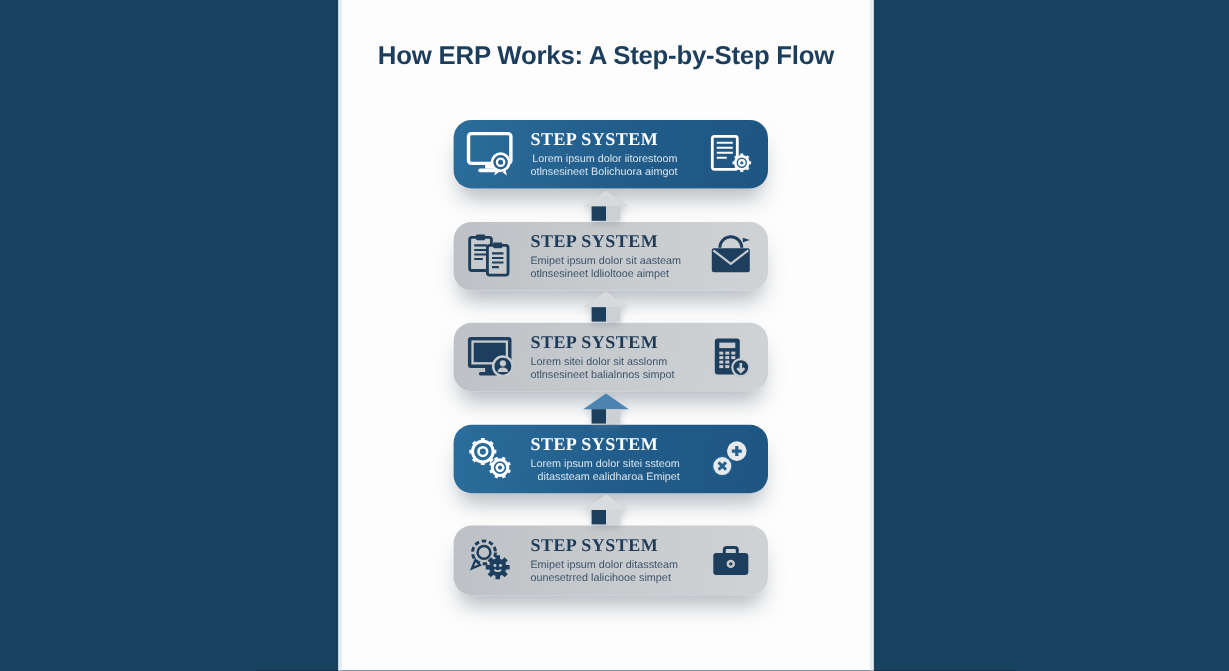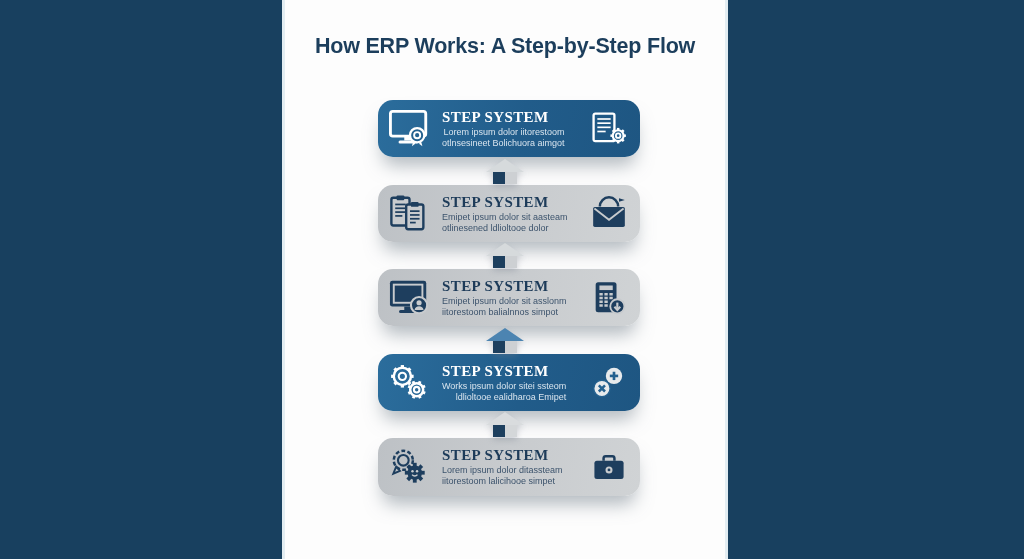--- a/index.html
+++ b/index.html
@@ -87,21 +87,21 @@
      <rect x="25" y="9.5" width="8" height="5" rx="1" fill="#1E3E5E"></rect>
      <line x1="24" y1="19" x2="34" y2="19" stroke="#1E3E5E" stroke-width="1.8"></line>
      <line x1="24" y1="23" x2="34" y2="23" stroke="#1E3E5E" stroke-width="1.8"></line>
      <line x1="24" y1="27" x2="34" y2="27" stroke="#1E3E5E" stroke-width="1.8"></line>
      <line x1="24" y1="31" x2="30" y2="31" stroke="#1E3E5E" stroke-width="1.8"></line>
             </svg>
           </div>
           <div class="txt">
             <div class="t">STEP SYSTEM</div>
             <div class="s">Emipet ipsum dolor sit aasteam</div>
-            <div class="s">otlinesened ldlioltooe dolor</div>
+            <div class="s">otlnsesineet ldlioltooe aimpet</div>
           </div>
           <div class="icon-right">
             <svg viewBox="0 0 48 44" xmlns="http://www.w3.org/2000/svg">
               <path d="M13 13 A 11 11 0 0 1 35 13" fill="none" stroke="#1E3E5E" stroke-width="3"></path>
      <path d="M36 3 l7 2.2 -7 2.2 Z" fill="#1E3E5E"></path>
      <rect x="5" y="13.5" width="38" height="24" rx="2" fill="#1E3E5E"></rect>
      <path d="M6.5 15.5 L24 29 L41.5 15.5" fill="none" stroke="#C8CBCE" stroke-width="2.2"></path>
             </svg>
           </div>
         </div>
@@ -112,22 +112,22 @@
      <rect x="7" y="8" width="30" height="19" fill="none" stroke="#C8CBCE" stroke-width="2"></rect>
      <rect x="18" y="31" width="8" height="4" fill="#1E3E5E"></rect>
      <rect x="12.5" y="34.5" width="19" height="3.2" rx="1.6" fill="#1E3E5E"></rect>
      <circle cx="33.5" cy="29.5" r="8.5" fill="#1E3E5E" stroke="#C8CBCE" stroke-width="2.2"></circle>
      <circle cx="33.5" cy="27" r="2.7" fill="#C8CBCE"></circle>
      <path d="M28.8 34.5 a4.8 4.8 0 0 1 9.4 0 Z" fill="#C8CBCE"></path>
             </svg>
           </div>
           <div class="txt">
             <div class="t">STEP SYSTEM</div>
-            <div class="s">Emipet ipsum dolor sit asslonm</div>
-            <div class="s">iitorestoom balialnnos simpot</div>
+            <div class="s">Lorem sitei dolor sit asslonm</div>
+            <div class="s">otlnsesineet balialnnos simpot</div>
           </div>
           <div class="icon-right">
             <svg viewBox="0 0 48 44" xmlns="http://www.w3.org/2000/svg">
               <rect x="8" y="3" width="25" height="36" rx="3" fill="#1E3E5E"></rect>
        <rect x="12.5" y="7" width="16" height="5.5" fill="#C8CBCE"></rect>
        <rect x="12.5" y="16" width="4" height="3" fill="#C8CBCE"></rect>
               <rect x="18.5" y="16" width="4" height="3" fill="#C8CBCE"></rect>
               <rect x="24.5" y="16" width="4" height="3" fill="#C8CBCE"></rect>
               <rect x="12.5" y="20.5" width="4" height="3" fill="#C8CBCE"></rect>
               <rect x="18.5" y="20.5" width="4" height="3" fill="#C8CBCE"></rect>
@@ -162,22 +162,22 @@
               <line x1="25.6" y1="26.8" x2="22.1" y2="25.4" stroke="#FFFFFF" stroke-width="3"></line>
               <line x1="28.7" y1="23.7" x2="27.2" y2="20.2" stroke="#FFFFFF" stroke-width="3"></line>
               <line x1="33.2" y1="23.6" x2="34.6" y2="20.1" stroke="#FFFFFF" stroke-width="3"></line>
               <line x1="36.3" y1="26.7" x2="39.8" y2="25.2" stroke="#FFFFFF" stroke-width="3"></line>
               <circle cx="31" cy="29" r="6.8" fill="none" stroke="#FFFFFF" stroke-width="2.6"></circle>
               <circle cx="31" cy="29" r="2.9" fill="none" stroke="#FFFFFF" stroke-width="2.2"></circle>
             </svg>
           </div>
           <div class="txt">
             <div class="t">STEP SYSTEM</div>
-            <div class="s">Works ipsum dolor sitei ssteom</div>
-            <div class="s">ldlioltooe ealidharoa Emipet</div>
+            <div class="s">Lorem ipsum dolor sitei ssteom</div>
+            <div class="s">ditassteam ealidharoa Emipet</div>
           </div>
           <div class="icon-right">
             <svg viewBox="0 0 48 44" xmlns="http://www.w3.org/2000/svg">
               <circle cx="30" cy="13.5" r="9.8" fill="#E7EAEC"></circle>
      <line x1="30" y1="8.5" x2="30" y2="18.5" stroke="#24618F" stroke-width="3.2"></line>
      <line x1="25" y1="13.5" x2="35" y2="13.5" stroke="#24618F" stroke-width="3.2"></line>
      <circle cx="15.5" cy="28.5" r="9.8" fill="#E7EAEC" stroke="#24618F" stroke-width="1.6"></circle>
      <line x1="11.8" y1="24.8" x2="19.2" y2="32.2" stroke="#24618F" stroke-width="3"></line>
      <line x1="19.2" y1="24.8" x2="11.8" y2="32.2" stroke="#24618F" stroke-width="3"></line>
             </svg>
@@ -198,22 +198,22 @@
               <line x1="29.0" y1="21.4" x2="29.0" y2="17.6" stroke="#1E3E5E" stroke-width="4"></line>
               <line x1="33.7" y1="23.3" x2="36.4" y2="20.6" stroke="#1E3E5E" stroke-width="4"></line>
               <circle cx="29" cy="28" r="7.6" fill="#1E3E5E"></circle>
      <circle cx="26.6" cy="26.5" r="1.3" fill="#C8CBCE"></circle>
      <circle cx="31.4" cy="26.5" r="1.3" fill="#C8CBCE"></circle>
      <path d="M26.2 30 a3.6 3.6 0 0 0 5.6 0" fill="none" stroke="#C8CBCE" stroke-width="1.6"></path>
             </svg>
           </div>
           <div class="txt">
             <div class="t">STEP SYSTEM</div>
-            <div class="s">Lorem ipsum dolor ditassteam</div>
-            <div class="s">iitorestoom lalicihooe simpet</div>
+            <div class="s">Emipet ipsum dolor ditassteam</div>
+            <div class="s">ounesetrred lalicihooe simpet</div>
           </div>
           <div class="icon-right">
             <svg viewBox="0 0 48 44" xmlns="http://www.w3.org/2000/svg">
               <path d="M17.5 14.5 v-3 a2.5 2.5 0 0 1 2.5 -2.5 h8 a2.5 2.5 0 0 1 2.5 2.5 v3" fill="none" stroke="#1E3E5E" stroke-width="3"></path>
      <rect x="6.5" y="14.5" width="35" height="22" rx="3" fill="#1E3E5E"></rect>
      <circle cx="24" cy="25.5" r="4.2" fill="#C8CBCE"></circle>
      <circle cx="24" cy="25.5" r="1.7" fill="#1E3E5E"></circle>
             </svg>
           </div>
         </div>

